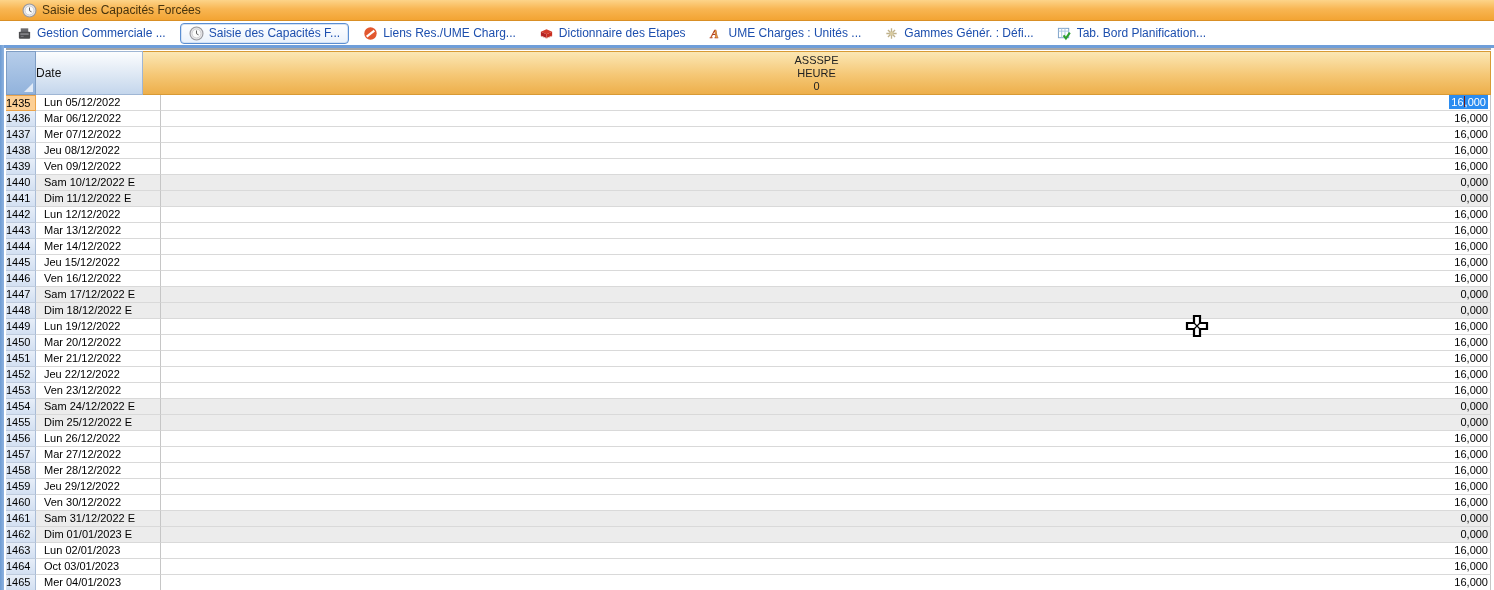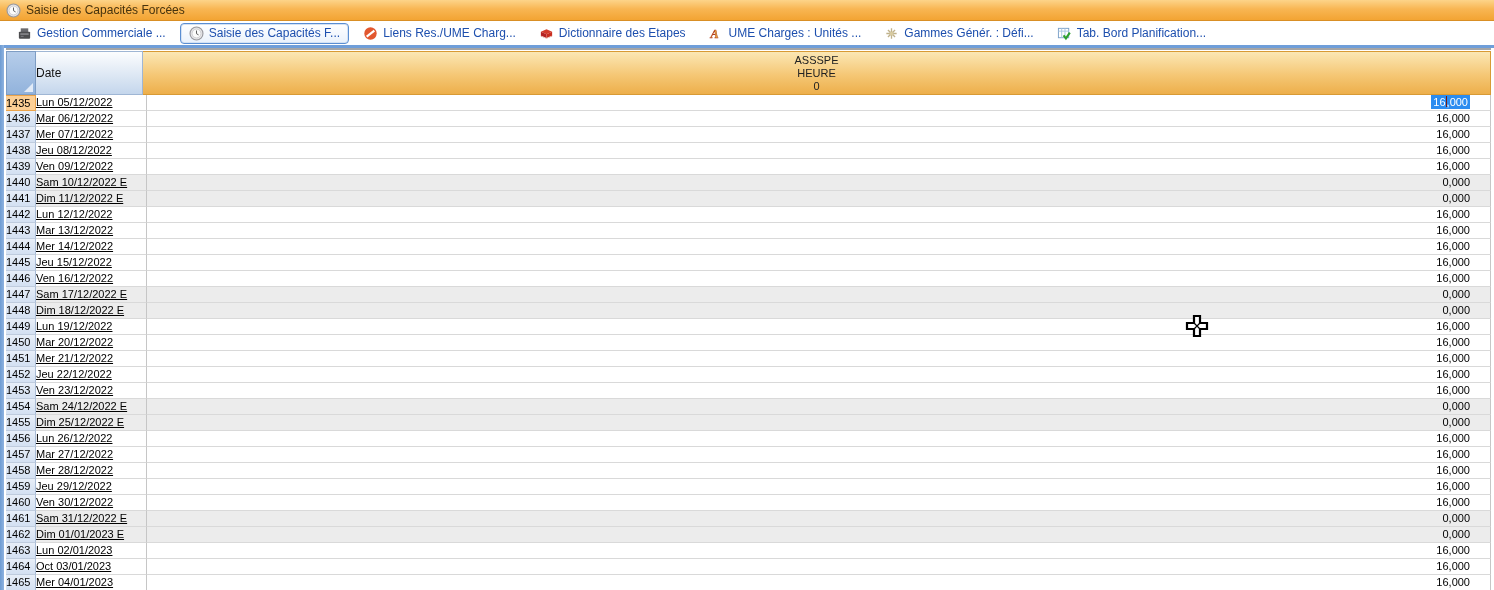--- a/index.html
+++ b/index.html
@@ -3,21 +3,21 @@
 <meta charset="utf-8">
 <style>
   html,body{margin:0;padding:0;}
   body{
     width:1494px;height:590px;overflow:hidden;position:relative;
     font-family:"Liberation Sans",sans-serif;background:#ffffff;
     -webkit-font-smoothing:antialiased;
   }
   
   .titlebar{
-    height:20px;display:flex;align-items:center;gap:5px;padding-left:6px;
+    height:20px;display:flex;align-items:center;gap:5px;padding-left:22px;
     background:linear-gradient(#fdd489 0%,#f8b653 45%,#f3a433 100%);
     border-bottom:1px solid #d98f25;
   }
   .titlebar .title{font-size:12px;color:#46330e;}
   .icon{display:inline-flex;align-items:center;justify-content:center;flex:0 0 auto;}
 
   
   .tabbar{
     height:24px;background:#ffffff;display:flex;align-items:center;
     padding-left:8px;border-bottom:3px solid #6f9ed9;white-space:nowrap;
@@ -72,27 +72,26 @@
   .rownum{
     width:30px;box-sizing:border-box;text-align:right;padding-right:12px;line-height:15px;
     background:linear-gradient(#e7eef8,#d3e0f2);
     border-right:1px solid #a9bcd6;border-bottom:1px solid #bfccde;color:#000;
   }
   .row.active .rownum{
     background:#fccf95;
     border-top:1px solid #eca44a;border-bottom:1px solid #eca44a;border-right:1px solid #eca44a;
   }
   .datecell{
-    width:111px;box-sizing:border-box;padding-left:0;line-height:15px;color:#000;
+    width:125px;box-sizing:border-box;padding-left:8px;line-height:15px;color:#000;
     background:#ffffff;border-right:1px solid #c6c6c6;border-bottom:1px solid #d9d9d9;
     overflow:hidden;
-    text-decoration:underline;
   }
   .valuecell{
-    flex:1;box-sizing:border-box;text-align:right;padding-right:20px;line-height:15px;color:#000;
+    flex:1;box-sizing:border-box;text-align:right;padding-right:2px;line-height:15px;color:#000;
     background:#ffffff;border-right:1px solid #c6c6c6;border-bottom:1px solid #d9d9d9;
   }
   .row.weekend .datecell,.row.weekend .valuecell{background:#ececec;}
   .sel{
     background:#2b8cf0;color:#ffffff;display:inline-block;padding:0 2px;
     height:14px;line-height:14px;
   }
   .caret{
     display:inline-block;width:0;border-left:1px solid #6e1a1a;height:11px;
     vertical-align:-1px;

